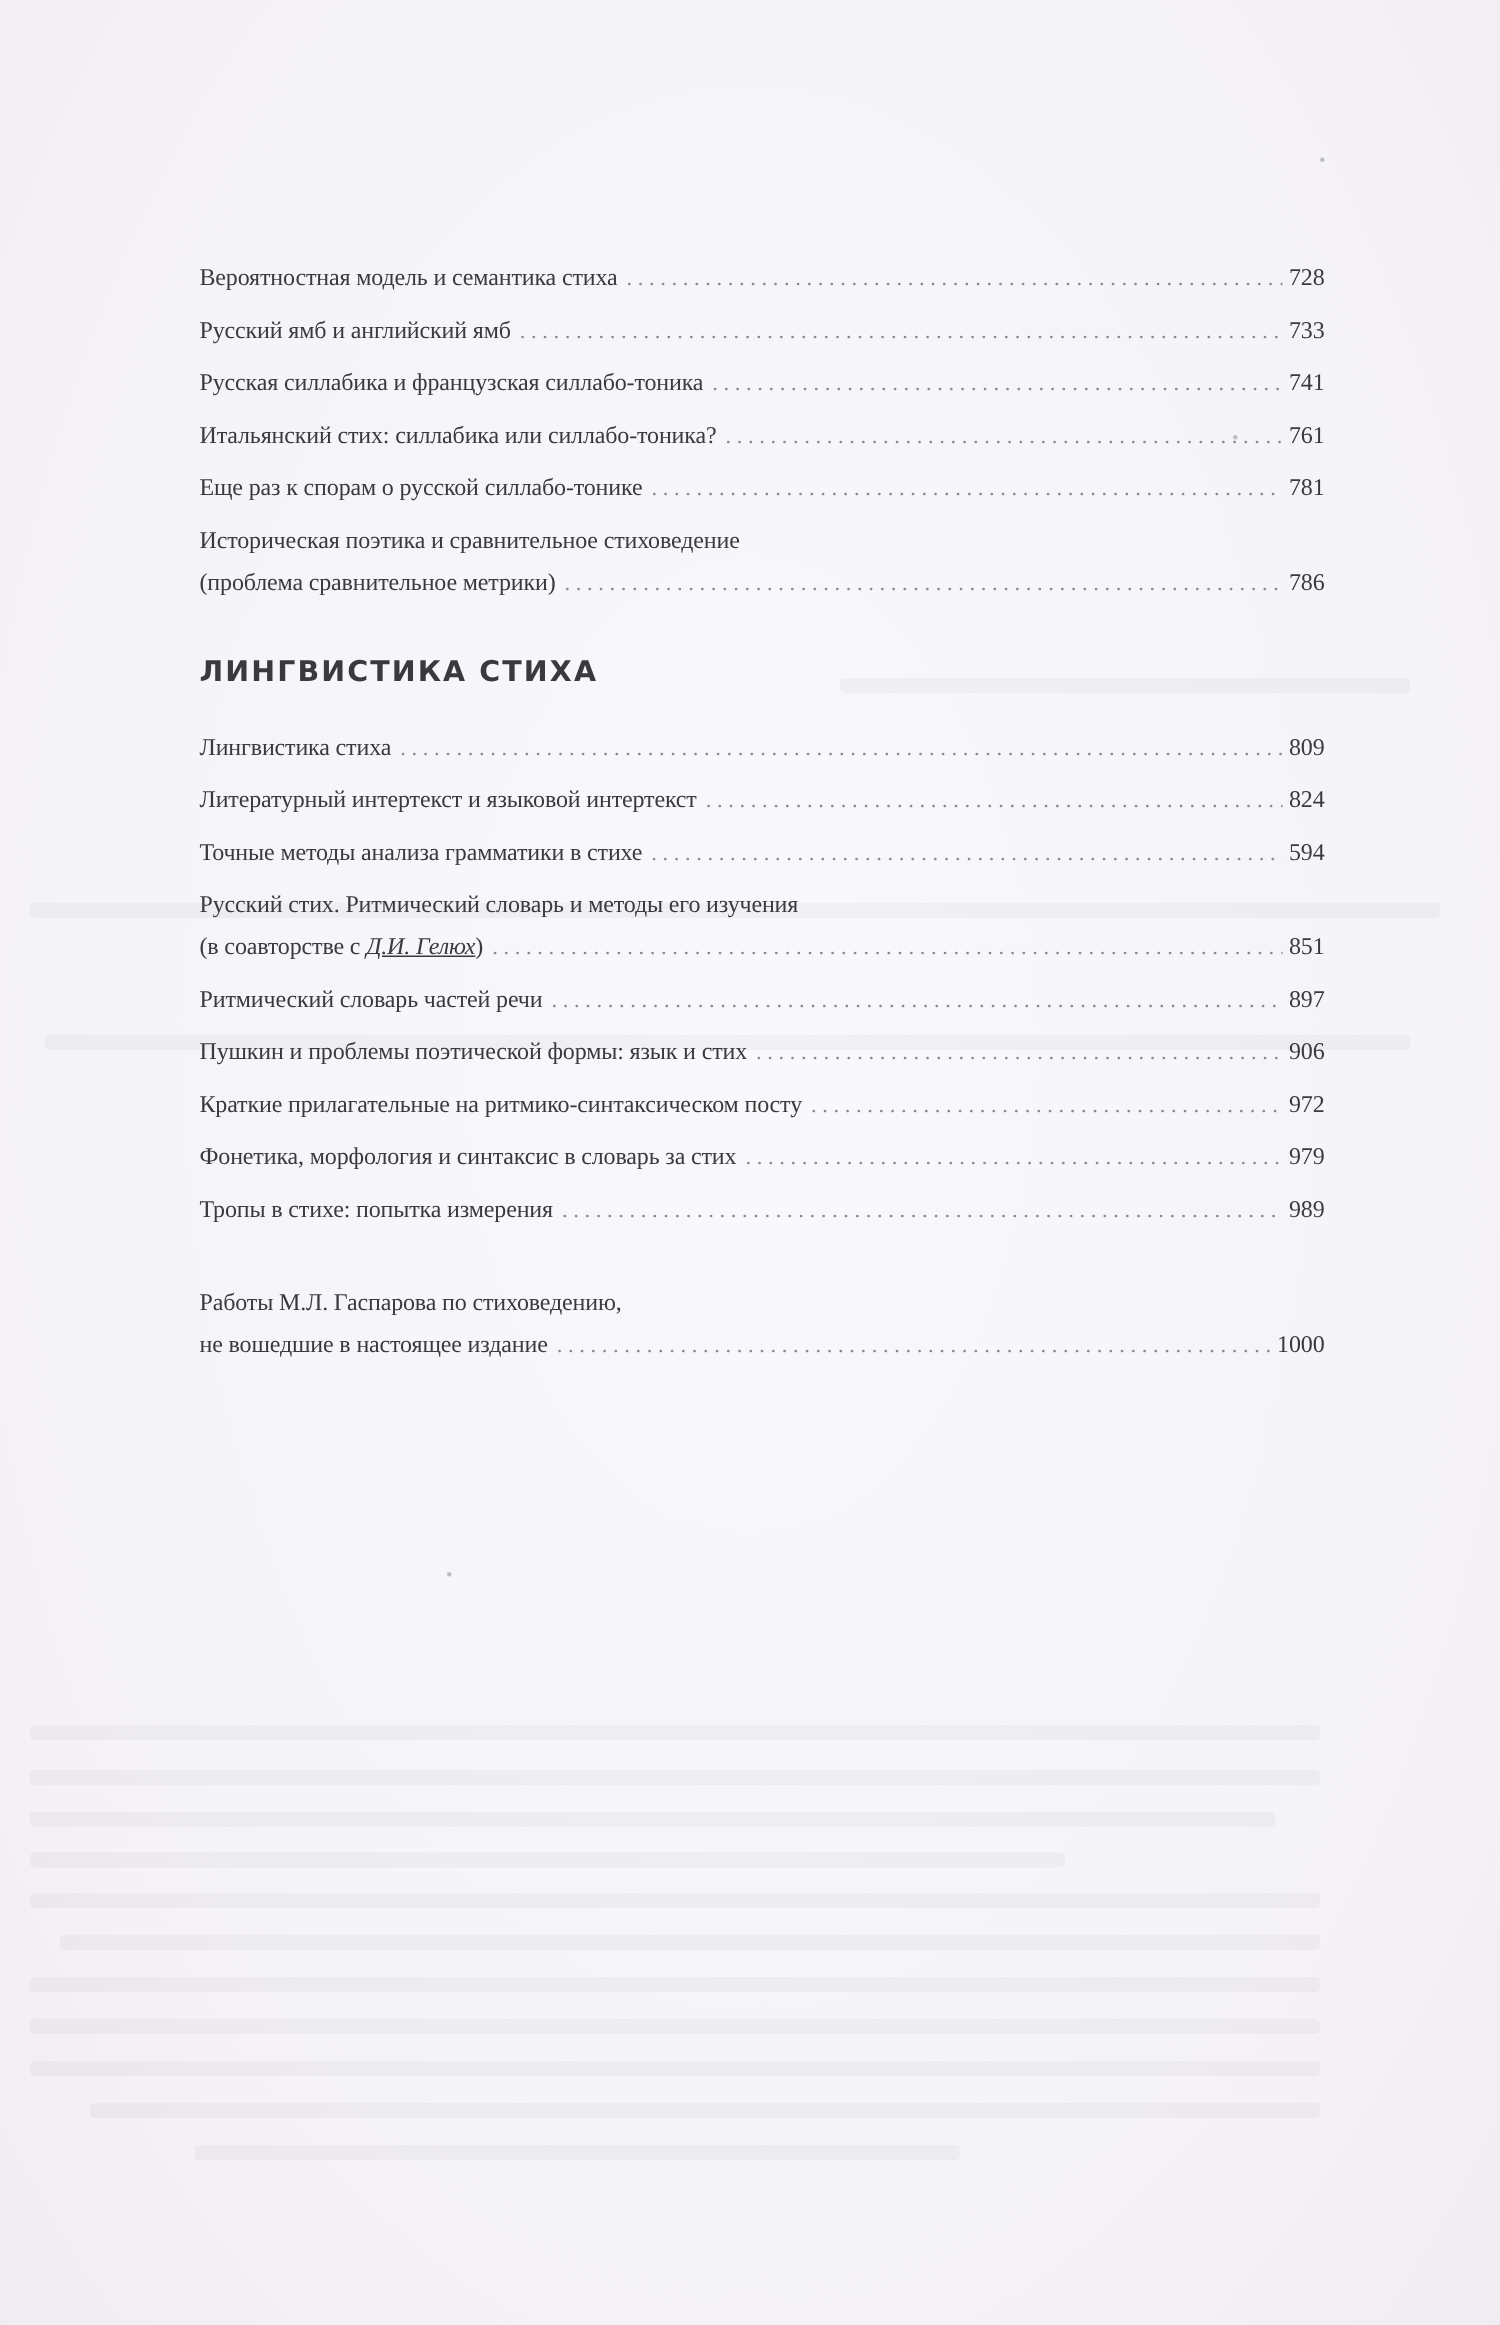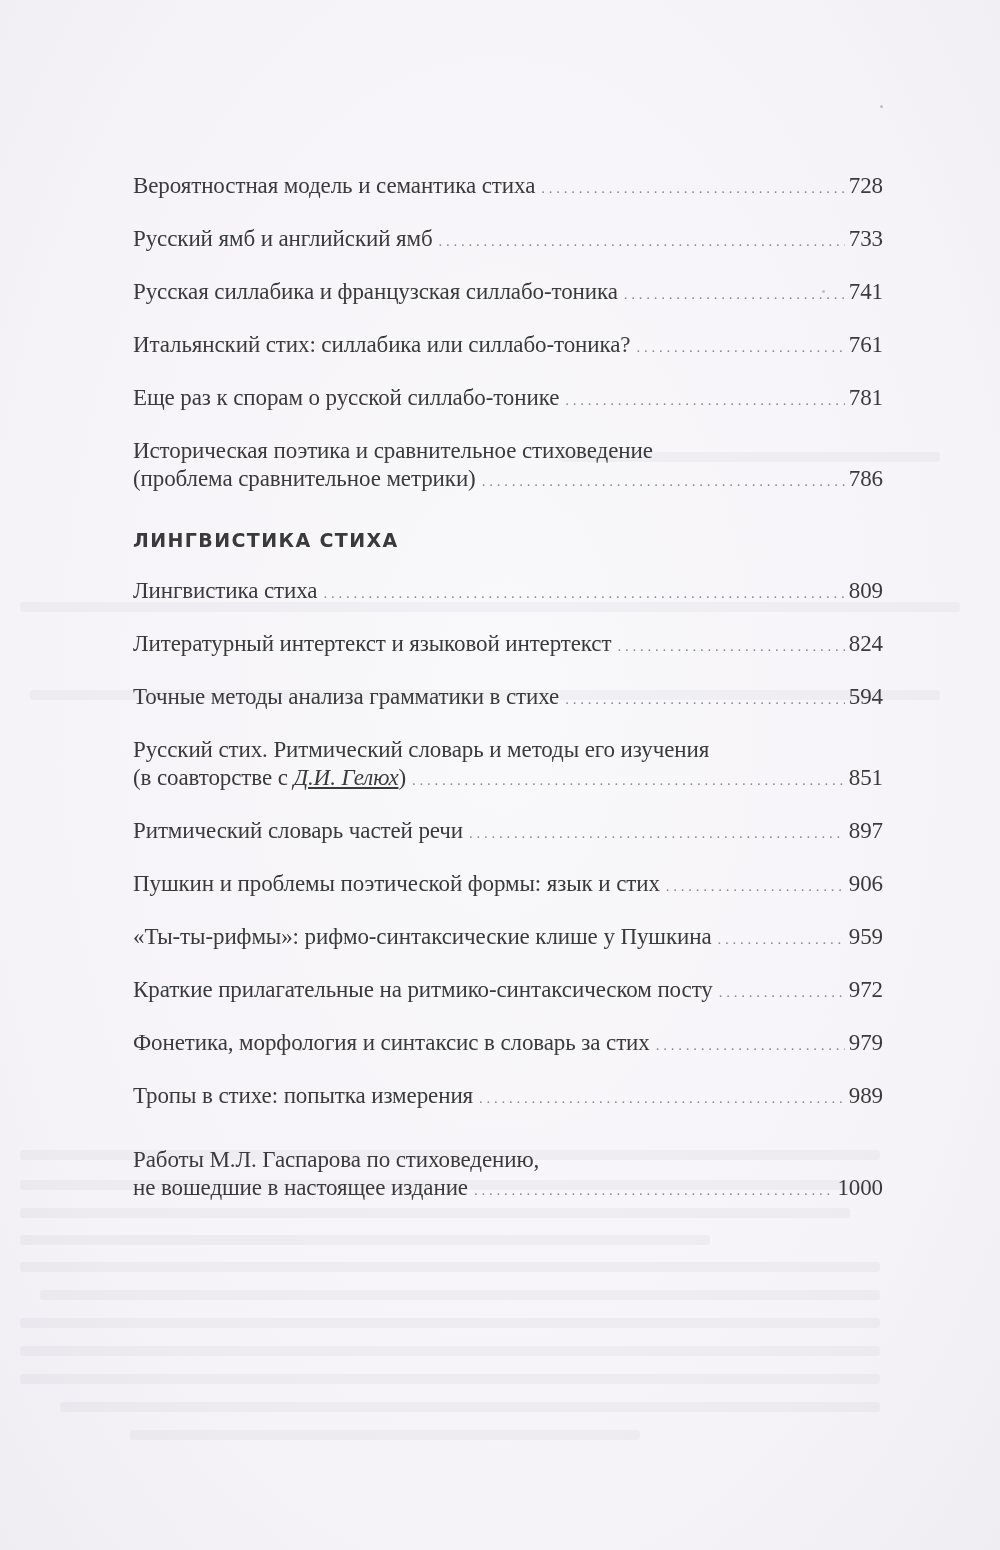--- a/index.html
+++ b/index.html
@@ -31,21 +31,21 @@
       border-radius: 3px;
     }
     .toc {
       position: absolute;
       left: 133px;
       width: 750px;
       top: 172px;
     }
     .entry {
       position: relative;
-      font-size: 23px;
+      font-size: 16px;
       line-height: 28px;
       letter-spacing: -0.1px;
     }
     .entry .line {
       display: flex;
       align-items: baseline;
       white-space: nowrap;
     }
     .entry .title {
       flex: 0 0 auto;
@@ -61,21 +61,21 @@
     .entry .dots::before {
       content: ". . . . . . . . . . . . . . . . . . . . . . . . . . . . . . . . . . . . . . . . . . . . . . . . . . . . . . . . . . . . . . . . . . . . . . . . . . . . . . . . . . . . . . . . . . . . . . . . . . . . . . . . . .";
       letter-spacing: 0;
     }
     .entry .page-num {
       flex: 0 0 auto;
       font-variant-numeric: oldstyle-nums;
       text-align: left;
     }
     .entry + .entry {
-      margin-top: 23px;
+      margin-top: 7px;
     }
     .section-heading {
       font-family: "DejaVu Sans", "Liberation Sans", sans-serif;
       font-weight: bold;
       font-size: 19px;
       letter-spacing: 1.4px;
       color: #3a3a3c;
       margin: 34px 0 26px 0;
     }
     .spacer-block {
@@ -203,27 +203,20 @@
     </div>
     <div class="entry">
       <div class="line">
           <span class="title">Пушкин и проблемы поэтической формы: язык и стих</span>
           <span class="dots"></span>
           <span class="page-num">906</span>
         </div>
     </div>
     <div class="entry">
       <div class="line">
-          <span class="title">«Ты-ты-рифмы»: рифмо-синтаксические клише у Пушкина</span>
-          <span class="dots"></span>
-          <span class="page-num">959</span>
-        </div>
-    </div>
-    <div class="entry">
-      <div class="line">
           <span class="title">Краткие прилагательные на ритмико-синтаксическом посту</span>
           <span class="dots"></span>
           <span class="page-num">972</span>
         </div>
     </div>
     <div class="entry">
       <div class="line">
           <span class="title">Фонетика, морфология и синтаксис в словарь за стих</span>
           <span class="dots"></span>
           <span class="page-num">979</span>

